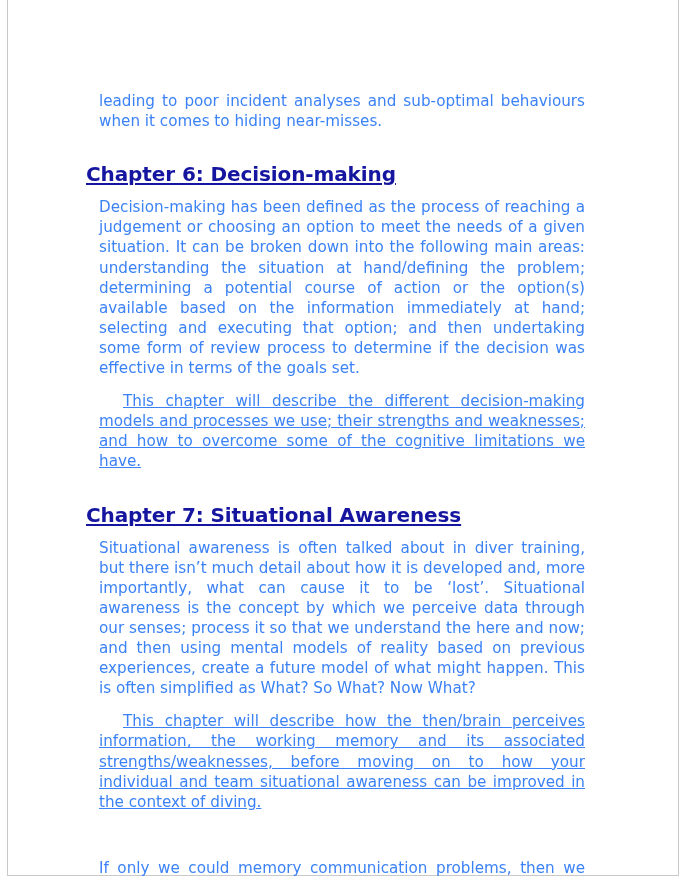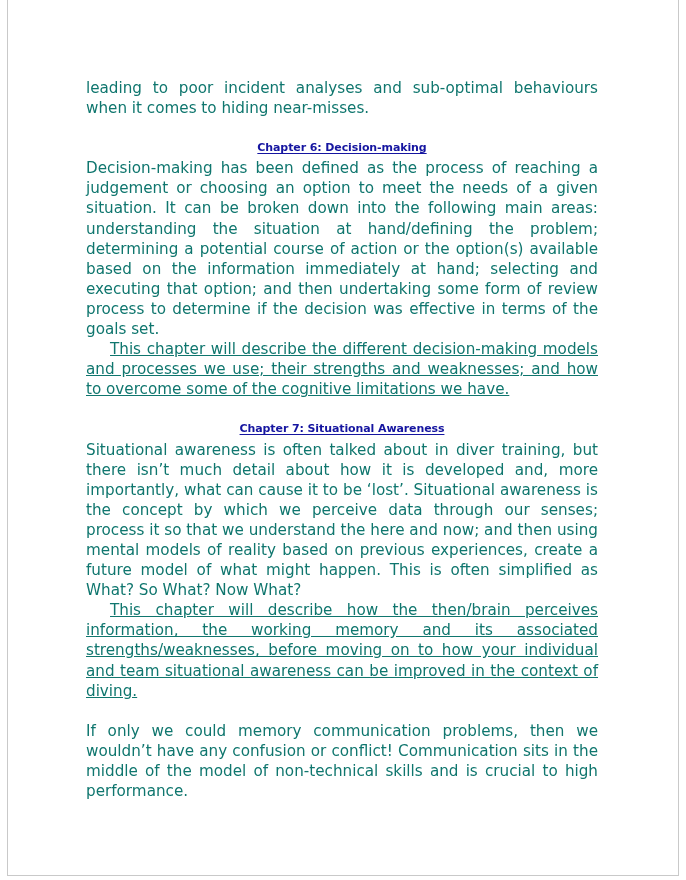--- a/index.html
+++ b/index.html
@@ -45,45 +45,44 @@
     height: 1px;
     background: #c9c9c9;
   }
   .content {
     position: absolute;
     left: 86px;
     top: 78px;
     width: 512px;
   }
   p.body-text {
-    margin: 0;
+    margin: 13px;
     font-size: 15.2px;
     line-height: 20.1px;
-    color: #0f766e;
+    color: #3b82f6;
     text-align: justify;
     text-justify: inter-word;
     -webkit-font-smoothing: antialiased;
   }
   p.body-text.last-line-natural {
     text-align-last: left;
   }
   p.body-text.indent {
     text-indent: 24px;
     text-decoration: underline;
   }
   h2.chapter-heading {
     margin: 0;
-    font-size: 11px;
+    font-size: 20px;
     line-height: 20.1px;
     font-weight: bold;
     color: #1515a0;
     text-decoration: underline;
     text-underline-offset: 2px;
     letter-spacing: -0.1px;
-    text-align: center;
   }
   .gap {
     height: 20px;
   }
 </style>
 </head>
 <body>
 
 <div class="page">
 

